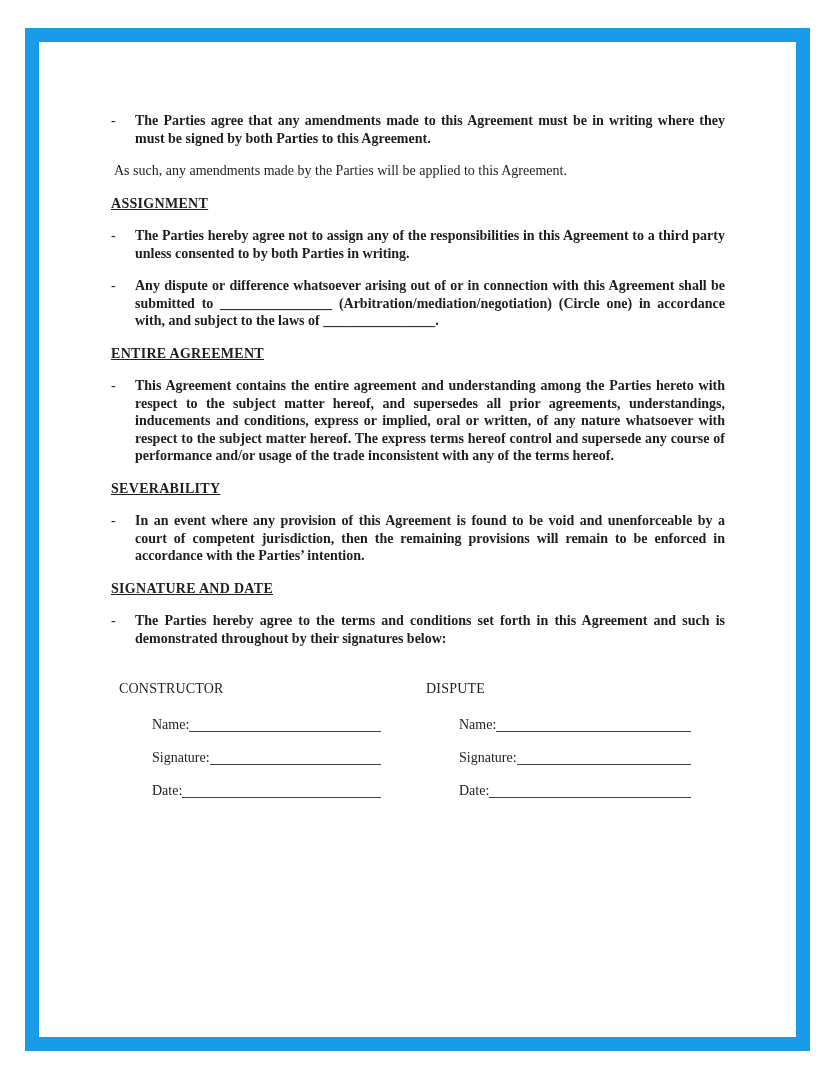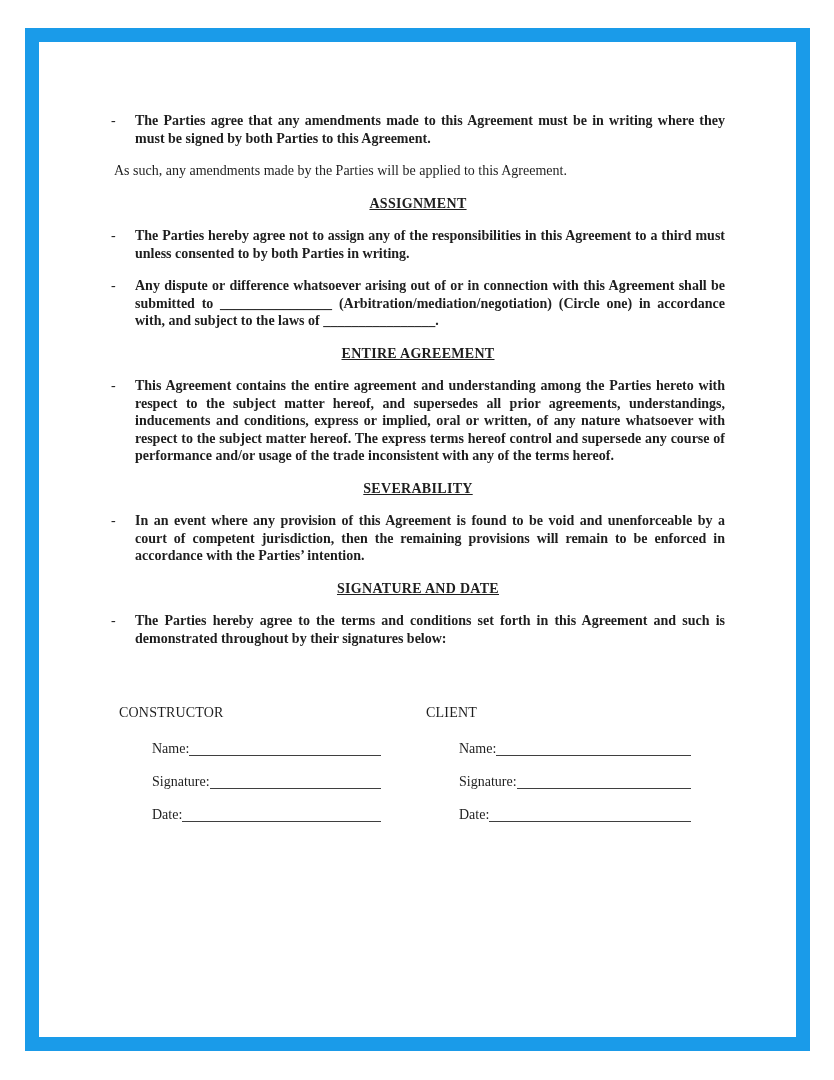--- a/index.html
+++ b/index.html
@@ -31,21 +31,20 @@
     padding: 70px 71px 0 72px;
   }
   .para {
     margin: 0 0 15px 3px;
   }
   .heading {
     font-weight: bold;
     text-decoration: underline;
     letter-spacing: 0.3px;
     margin: 0 0 15px 0;
-    text-align: center;
   }
   .bullet {
     display: flex;
     margin: 0 0 15px 0;
   }
   .dash {
     flex: 0 0 24px;
     width: 24px;
   }
   .btext {
@@ -61,21 +60,20 @@
   .sig-col {
     width: 262px;
   }
   .sig-col-right {
     margin-left: 45px;
     width: 265px;
   }
   .sig-party {
     letter-spacing: 0.2px;
     margin-bottom: 18px;
-    margin-top: 24px;
   }
   .sig-row {
     display: flex;
     height: 18px;
     margin-bottom: 15px;
     margin-left: 33px;
   }
   .sig-label {
     flex: 0 0 auto;
   }
@@ -94,21 +92,21 @@
     <div class="bullet">
       <span class="dash">-</span>
       <div class="btext">The Parties agree that any amendments made to this Agreement must be in writing where they must be signed by both Parties to this Agreement.</div>
     </div>
 
     <div class="para">As such, any amendments made by the Parties will be applied to this Agreement.</div>
 
     <div class="heading">ASSIGNMENT</div>
     <div class="bullet">
       <span class="dash">-</span>
-      <div class="btext">The Parties hereby agree not to assign any of the responsibilities in this Agreement to a third must unless consented to by both Parties in writing.</div>
+      <div class="btext">The Parties hereby agree not to assign any of the responsibilities in this Agreement to a third party unless consented to by both Parties in writing.</div>
     </div>
 
     <div class="bullet">
       <span class="dash">-</span>
       <div class="btext">Any dispute or difference whatsoever arising out of or in connection with this Agreement shall be submitted to ________________ (Arbitration/mediation/negotiation) (Circle one) in accordance with, and subject to the laws of ________________.</div>
     </div>
 
     <div class="heading">ENTIRE AGREEMENT</div>
     <div class="bullet">
       <span class="dash">-</span>
@@ -139,21 +137,21 @@
           <span class="sig-label">Signature:</span>
           <span class="sig-line"></span>
         </div>
         <div class="sig-row">
           <span class="sig-label">Date:</span>
           <span class="sig-line"></span>
         </div>
       </div>
 
       <div class="sig-col sig-col-right">
-        <div class="sig-party">CLIENT</div>
+        <div class="sig-party">DISPUTE</div>
         <div class="sig-row">
           <span class="sig-label">Name:</span>
           <span class="sig-line"></span>
         </div>
         <div class="sig-row">
           <span class="sig-label">Signature:</span>
           <span class="sig-line"></span>
         </div>
         <div class="sig-row">
           <span class="sig-label">Date:</span>

